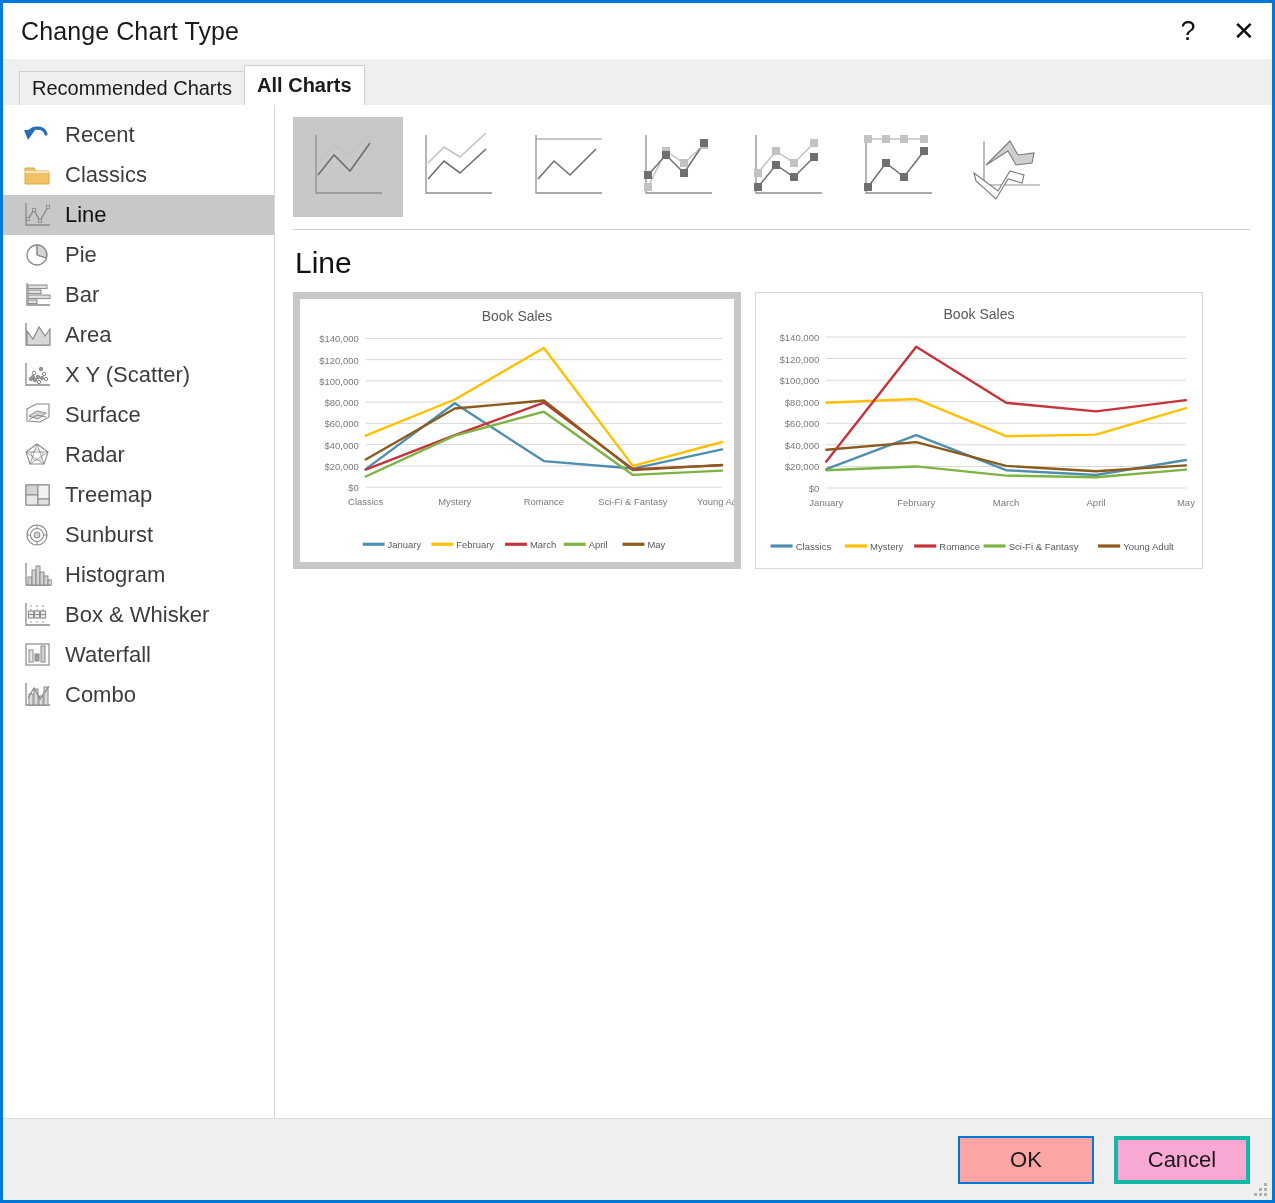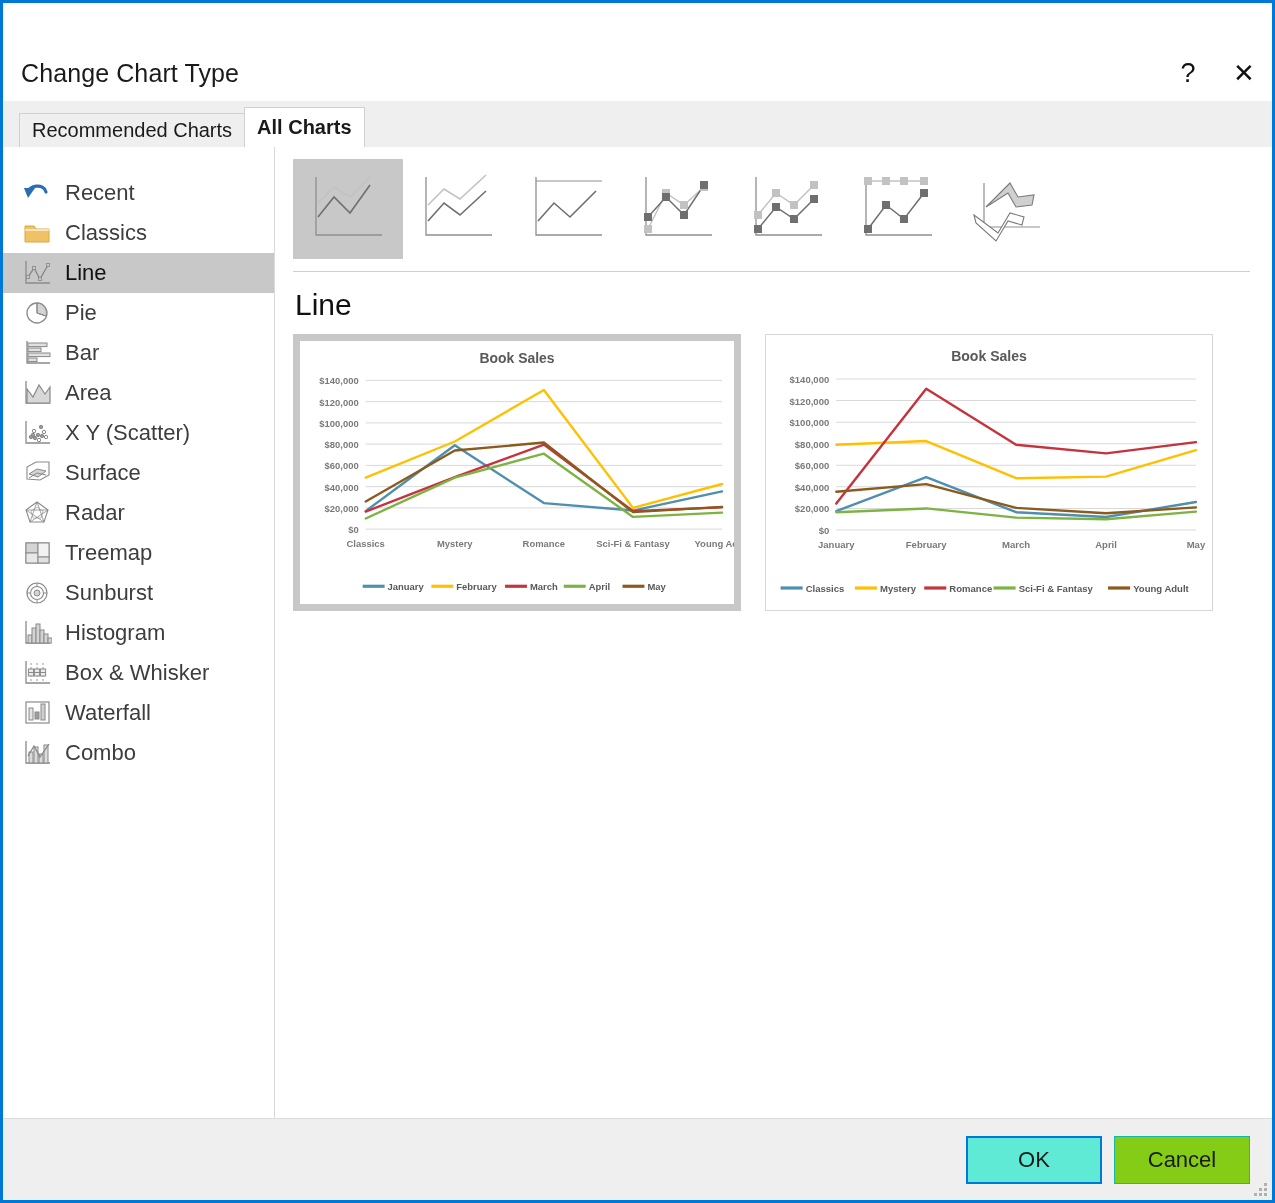--- a/index.html
+++ b/index.html
@@ -11,21 +11,21 @@
     overflow:hidden;
   }
   .dialog {
     position:absolute; left:0; top:0; width:1275px; height:1203px;
     border:3px solid #0078d7; background:#ffffff;
     display:flex; flex-direction:column;
   }
   
   .titlebar {
     height:56px; flex:0 0 56px; background:#ffffff;
-    display:flex; align-items:center; padding:0 0 0 18px; position:relative;margin-top:42px;
+    display:flex; align-items:center; padding:0 0 0 18px; position:relative;
   }
   .title-text { font-size:25px; color:#1a1a1a; letter-spacing:.1px; }
   .tb-btns { margin-left:auto; display:flex; align-items:center; height:100%; }
   .tb-btn {
     width:56px; height:56px; display:flex; align-items:center; justify-content:center;
     font-size:25px; color:#111; background:transparent; border:none; cursor:default;
   }
   .tb-btn.help { font-size:27px; }
   .tb-btn.close { font-size:26px; font-family:"DejaVu Sans", sans-serif; }
   
@@ -35,57 +35,57 @@
   }
   .tab {
     height:34px; padding:16px 12px; display:flex; align-items:center;
     font-size:20px; color:#1a1a1a; background:#efefef;
     border:1px solid #d0d0d0; border-bottom:none; margin-right:-1px;
   }
   .tab.active { background:#ffffff; height:40px; border-color:#d0d0d0; position:relative; z-index:2;font-weight:bold; }
   
   .content { flex:1 1 auto; display:flex; background:#ffffff; min-height:0; position:relative; }
   .sidebar {
-    flex:0 0 272px; border-right:1px solid #d9d9d9; padding-top:26px; background:#ffffff;
+    flex:0 0 272px; border-right:1px solid #d9d9d9; padding-top:10px; background:#ffffff;
   }
   .side-item {
     display:flex; align-items:center; height:40px; padding-left:12px; cursor:default;
   }
   .side-item.selected { background:#c8c8c8; }
   .side-icon { width:44px; height:34px; flex:0 0 44px; display:flex; align-items:center; justify-content:center; }
   .side-label { font-size:22px; color:#3d3d3d; margin-left:6px; }
   .side-item.selected .side-label { color:#111; }
   
   .pane { flex:1 1 auto; padding:12px 22px 0 18px; min-width:0; }
   .thumbrow { display:flex; gap:0; align-items:flex-start; height:104px; }
   .thumb {
     width:110px; height:100px; display:flex; align-items:center; justify-content:center;
     background:#ffffff; cursor:default;
   }
   .thumb.selected { background:#c8c8c8; }
   .sep { border-top:1px solid #cfcfcf; margin:8px 0 0 0; }
   .line-heading { font-size:30px; color:#111; margin:16px 0 12px 2px; }
-  .previews { display:flex; gap:24px;font-weight:bold; }
+  .previews { display:flex; gap:14px; }
   .preview {
     width:448px; height:277px; background:#ffffff;
     border:1px solid #d6d6d6; padding:4px;
   }
   .preview.selected { border:7px solid #c8c8c8; padding:0; }
   .chartbox { width:100%; height:100%; position:relative; }
   
   .footer {
     flex:0 0 82px; height:82px; background:#efefef; border-top:1px solid #dcdcdc;
     display:flex; align-items:center; justify-content:flex-end; padding-right:22px; position:relative;
   }
   .btn {
     width:136px; height:48px; font-size:22px; color:#1a1a1a;
     display:flex; align-items:center; justify-content:center;
-    border:1px solid #14b8a6; background:#84cc16; cursor:default;
-  }
-  .btn.primary { background:#5eead4; border:2px solid #0078d7; margin-right:12px; }
+    border:4px solid #14b8a6; background:#f9a8d4; cursor:default;
+  }
+  .btn.primary { background:#fca5a5; border:2px solid #0078d7; margin-right:20px; }
   .grip { position:absolute; right:5px; bottom:4px; width:14px; height:14px; }
   .grip i { position:absolute; width:3px; height:3px; background:#b0b0b0; }
 </style>
 </head>
 <body>
 
 <div class="dialog">
 
   <div class="titlebar">
     <div class="title-text">Change Chart Type</div>

